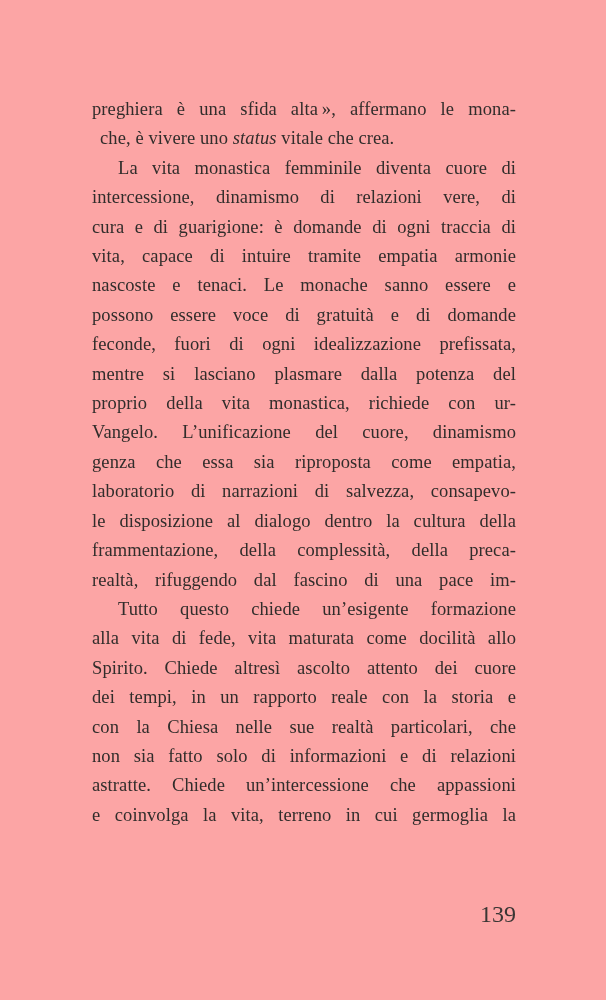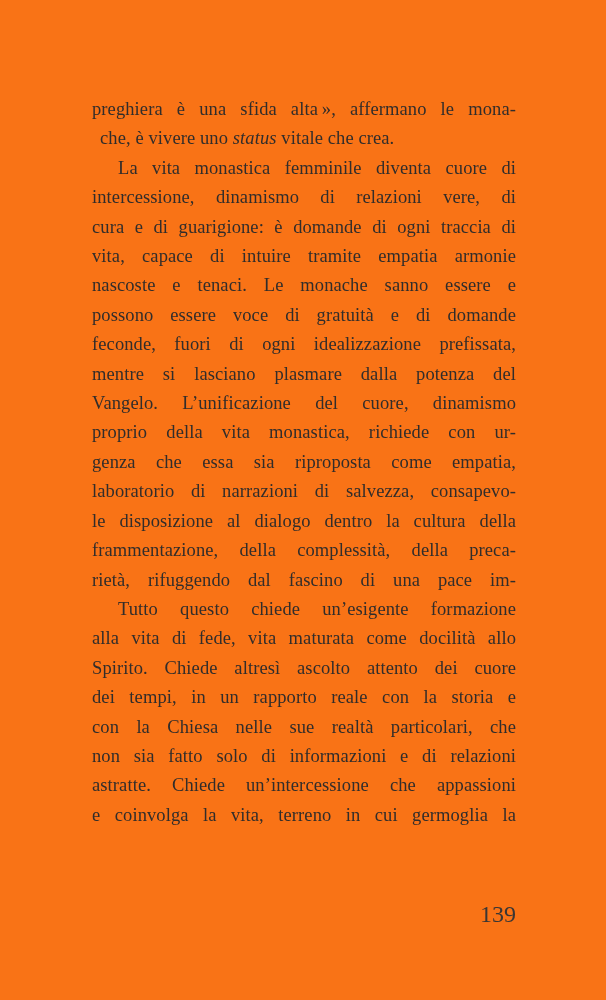--- a/index.html
+++ b/index.html
@@ -13,21 +13,21 @@
     position: relative;
     font-family: "Liberation Serif", "DejaVu Serif", serif;
     color: #312d2b;
     overflow: hidden;
   }
   .book-page {
     position: absolute;
     left: 0; top: 0;
     width: 606px;
     height: 1000px;
-    background: #f97316;
+    background: #fca5a5;
   }
   .text-block {
     position: absolute;
     left: 92px;
     top: 95px;
     width: 424px;
     font-size: 18.5px;
     line-height: 29.4px;
     letter-spacing: 0.1px;
   }
@@ -68,27 +68,27 @@
       </div>
       <div class="para">
         <div class="line first-indent"><span>La vita monastica femminile diventa cuore di</span></div>
         <div class="line"><span>intercessione, dinamismo di relazioni vere, di</span></div>
         <div class="line"><span>cura e di guarigione: è domande di ogni traccia di</span></div>
         <div class="line"><span>vita, capace di intuire tramite empatia armonie</span></div>
         <div class="line"><span>nascoste e tenaci. Le monache sanno essere e</span></div>
         <div class="line"><span>possono essere voce di gratuità e di domande</span></div>
         <div class="line"><span>feconde, fuori di ogni idealizzazione prefissata,</span></div>
         <div class="line"><span>mentre si lasciano plasmare dalla potenza del</span></div>
+        <div class="line"><span>proprio della vita monastica, richiede con ur-</span></div>
         <div class="line"><span>Vangelo. L’unificazione del cuore, dinamismo</span></div>
-        <div class="line"><span>proprio della vita monastica, richiede con ur-</span></div>
         <div class="line"><span>genza che essa sia riproposta come empatia,</span></div>
         <div class="line"><span>laboratorio di narrazioni di salvezza, consapevo-</span></div>
         <div class="line"><span>le disposizione al dialogo dentro la cultura della</span></div>
         <div class="line"><span>frammentazione, della complessità, della preca-</span></div>
-        <div class="line"><span>rietà, rifuggendo dal fascino di una pace im-</span></div>
+        <div class="line"><span>realtà, rifuggendo dal fascino di una pace im-</span></div>
       </div>
       <div class="para">
         <div class="line first-indent"><span>Tutto questo chiede un’esigente formazione</span></div>
         <div class="line"><span>alla vita di fede, vita maturata come docilità allo</span></div>
         <div class="line"><span>Spirito. Chiede altresì ascolto attento dei cuore</span></div>
         <div class="line"><span>dei tempi, in un rapporto reale con la storia e</span></div>
         <div class="line"><span>con la Chiesa nelle sue realtà particolari, che</span></div>
         <div class="line"><span>non sia fatto solo di informazioni e di relazioni</span></div>
         <div class="line"><span>astratte. Chiede un’intercessione che appassioni</span></div>
         <div class="line"><span>e coinvolga la vita, terreno in cui germoglia la</span></div>

